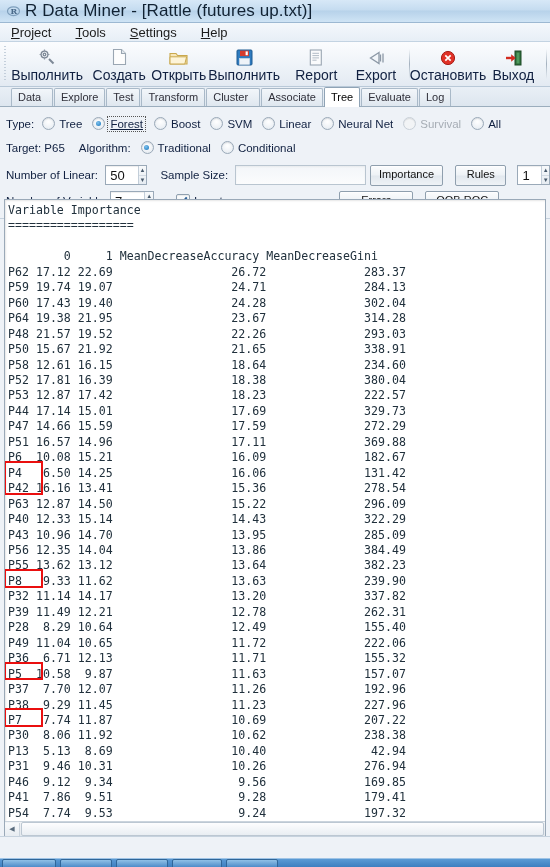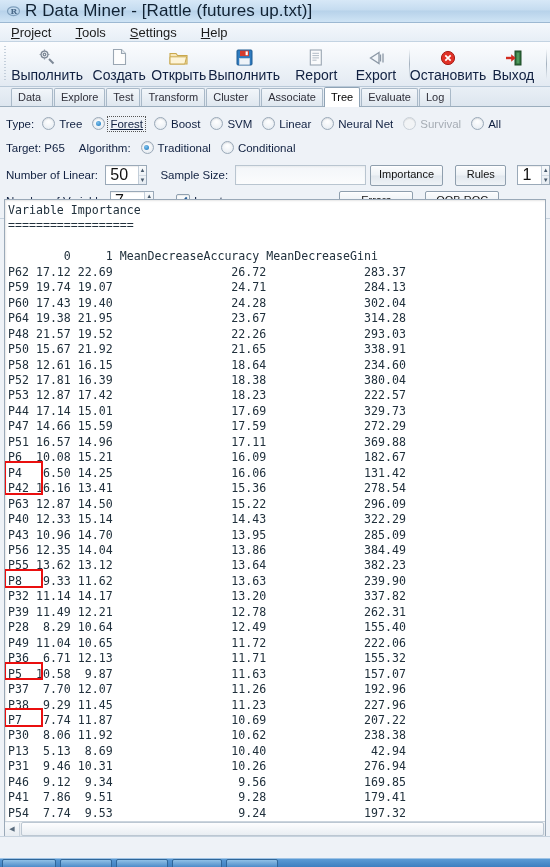--- a/index.html
+++ b/index.html
@@ -140,21 +140,21 @@
     border-width:0 2px 2px 0;transform:rotate(40deg);
   }
   .spin{
     display:flex;align-items:stretch;height:18px;
     border:1px solid #9aa9b8;background:#fff;
     box-shadow:inset 0 1px 1px rgba(0,0,0,.07);
   }
   .spin input{
     border:none;outline:none;background:transparent;
     font-family:"Liberation Sans", sans-serif;
-    font-size:16px;color:#111;padding:0 2px 0 4px;
+    font-size:13px;color:#111;padding:0 2px 0 4px;
     width:100%;height:100%;
   }
   .spin .arrows{
     width:12px;border-left:1px solid #c3ced9;
     display:flex;flex-direction:column;
     background:linear-gradient(to bottom,#f7f9fb,#e6ecf2);
   }
   .spin .arrows span{
     flex:1;display:flex;align-items:center;justify-content:center;
     font-size:6px;color:#47596b;line-height:1;

